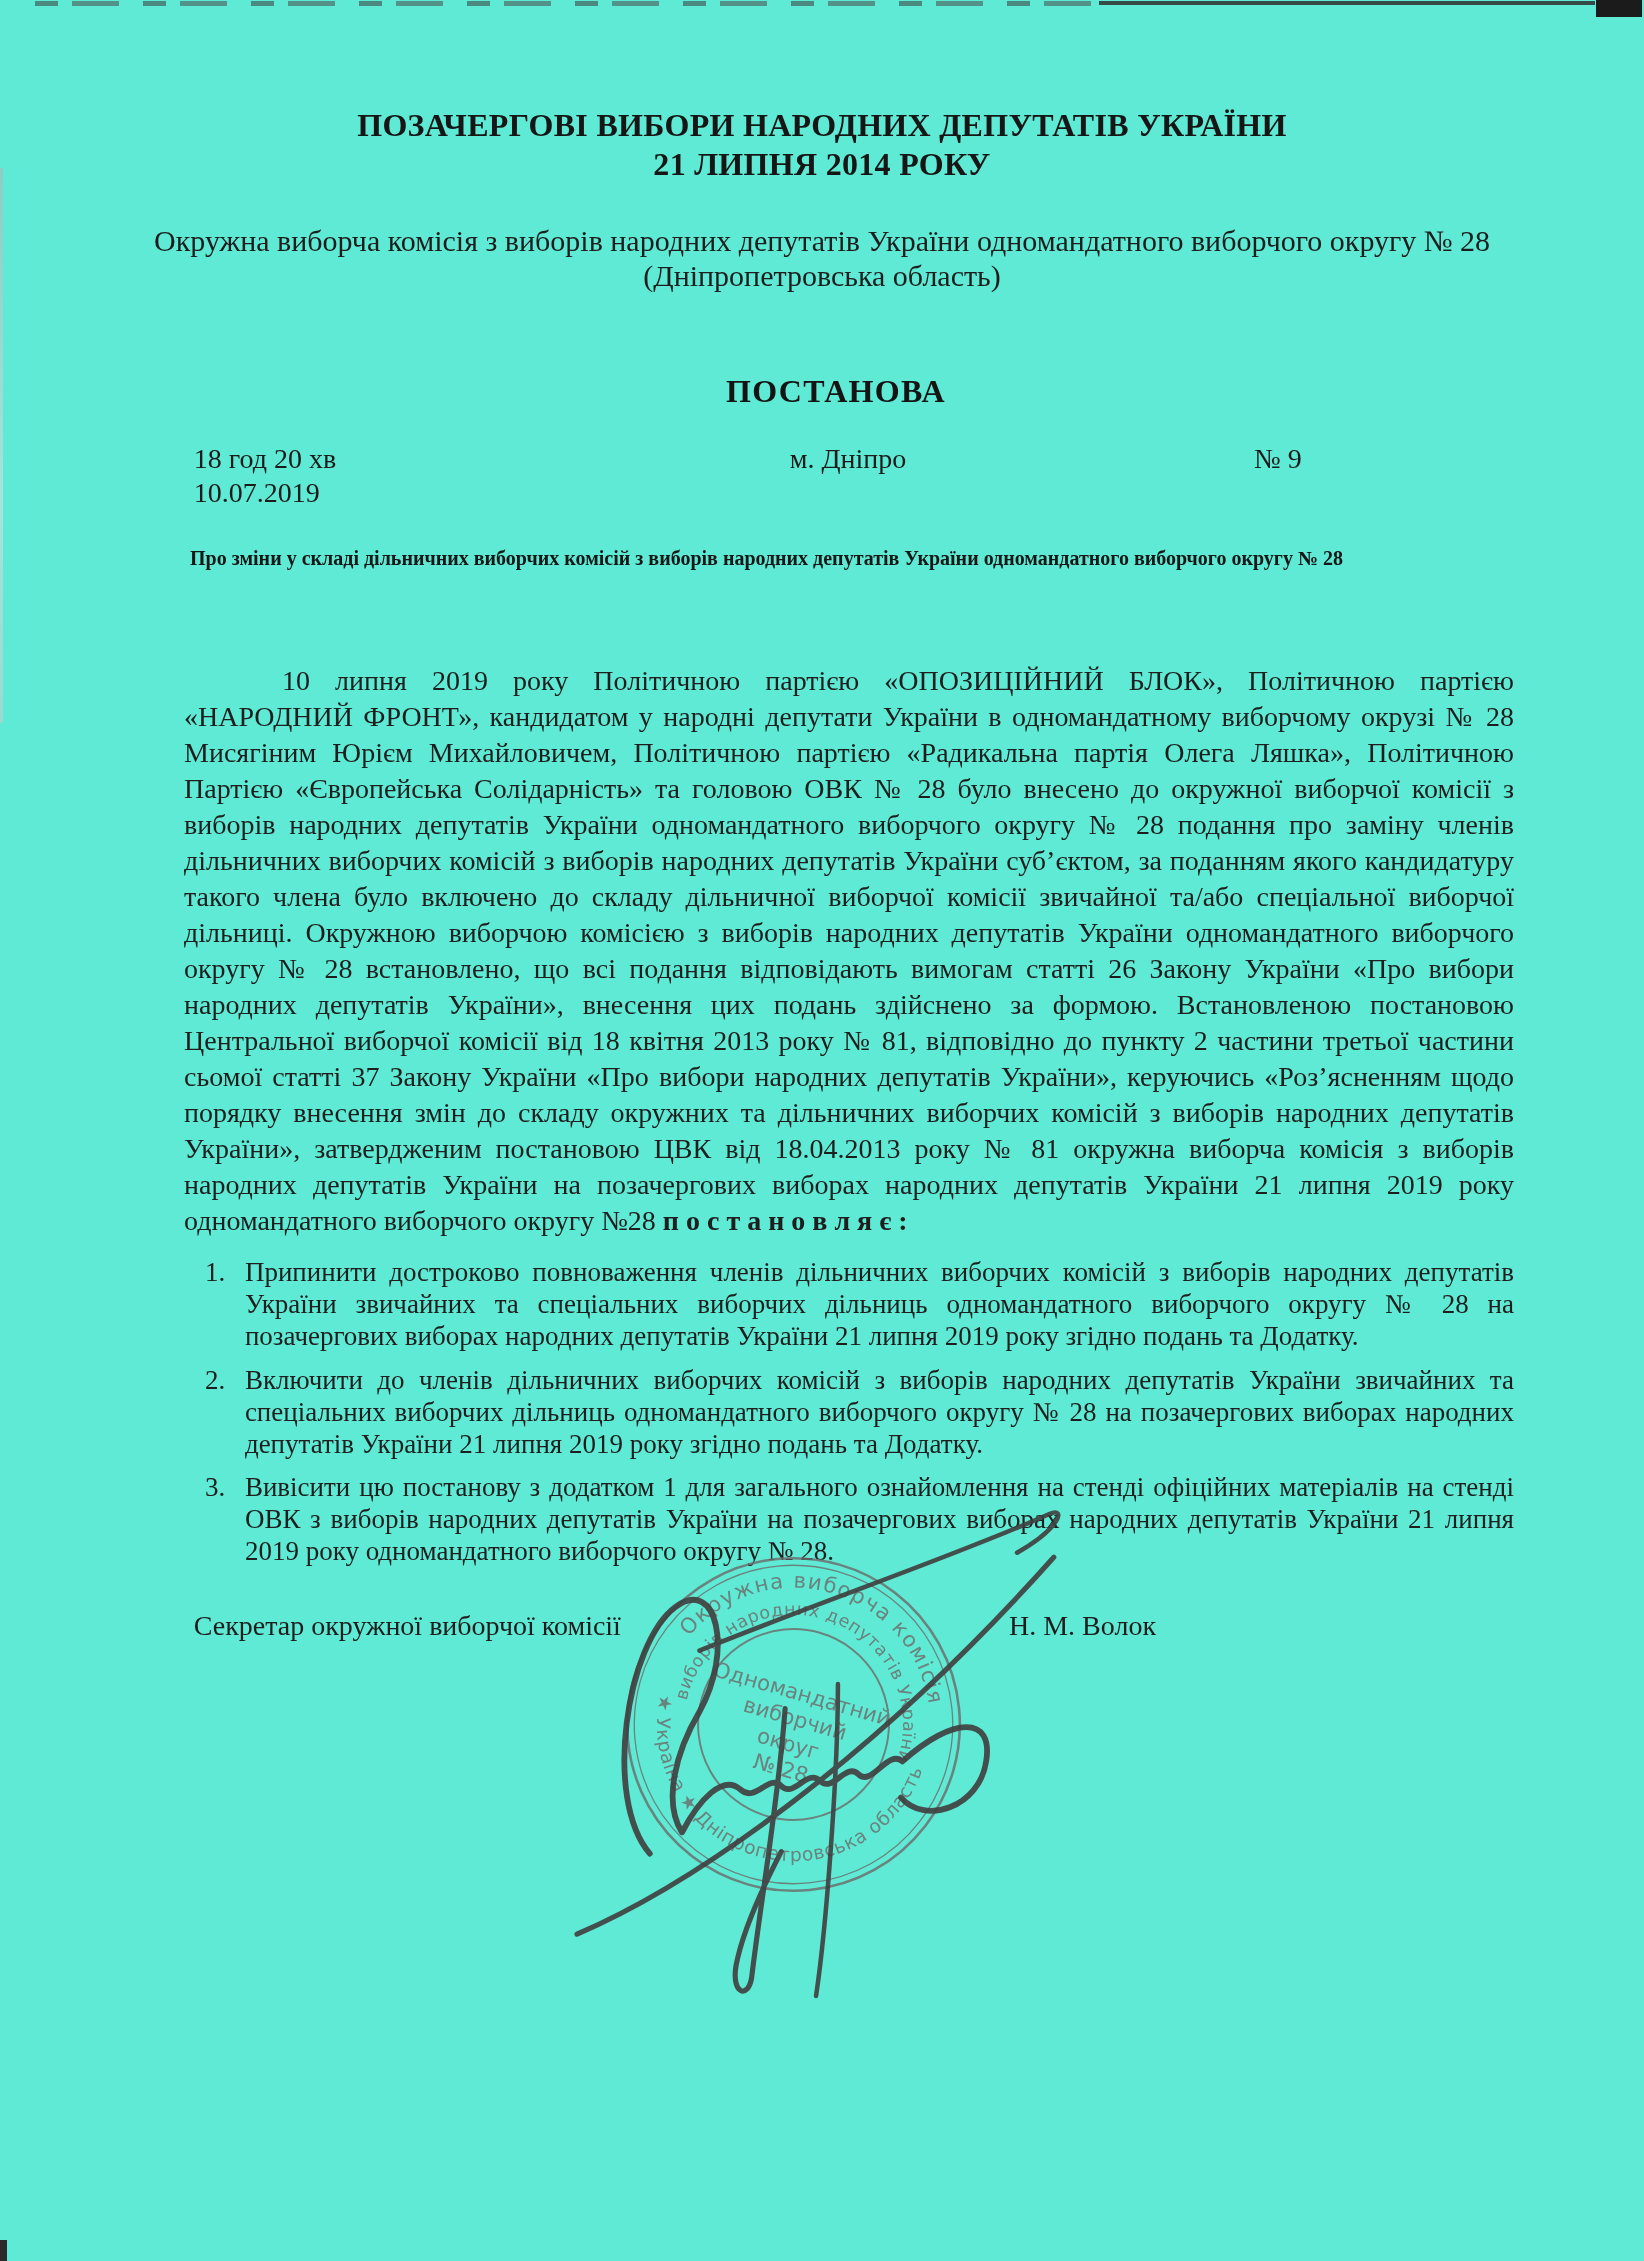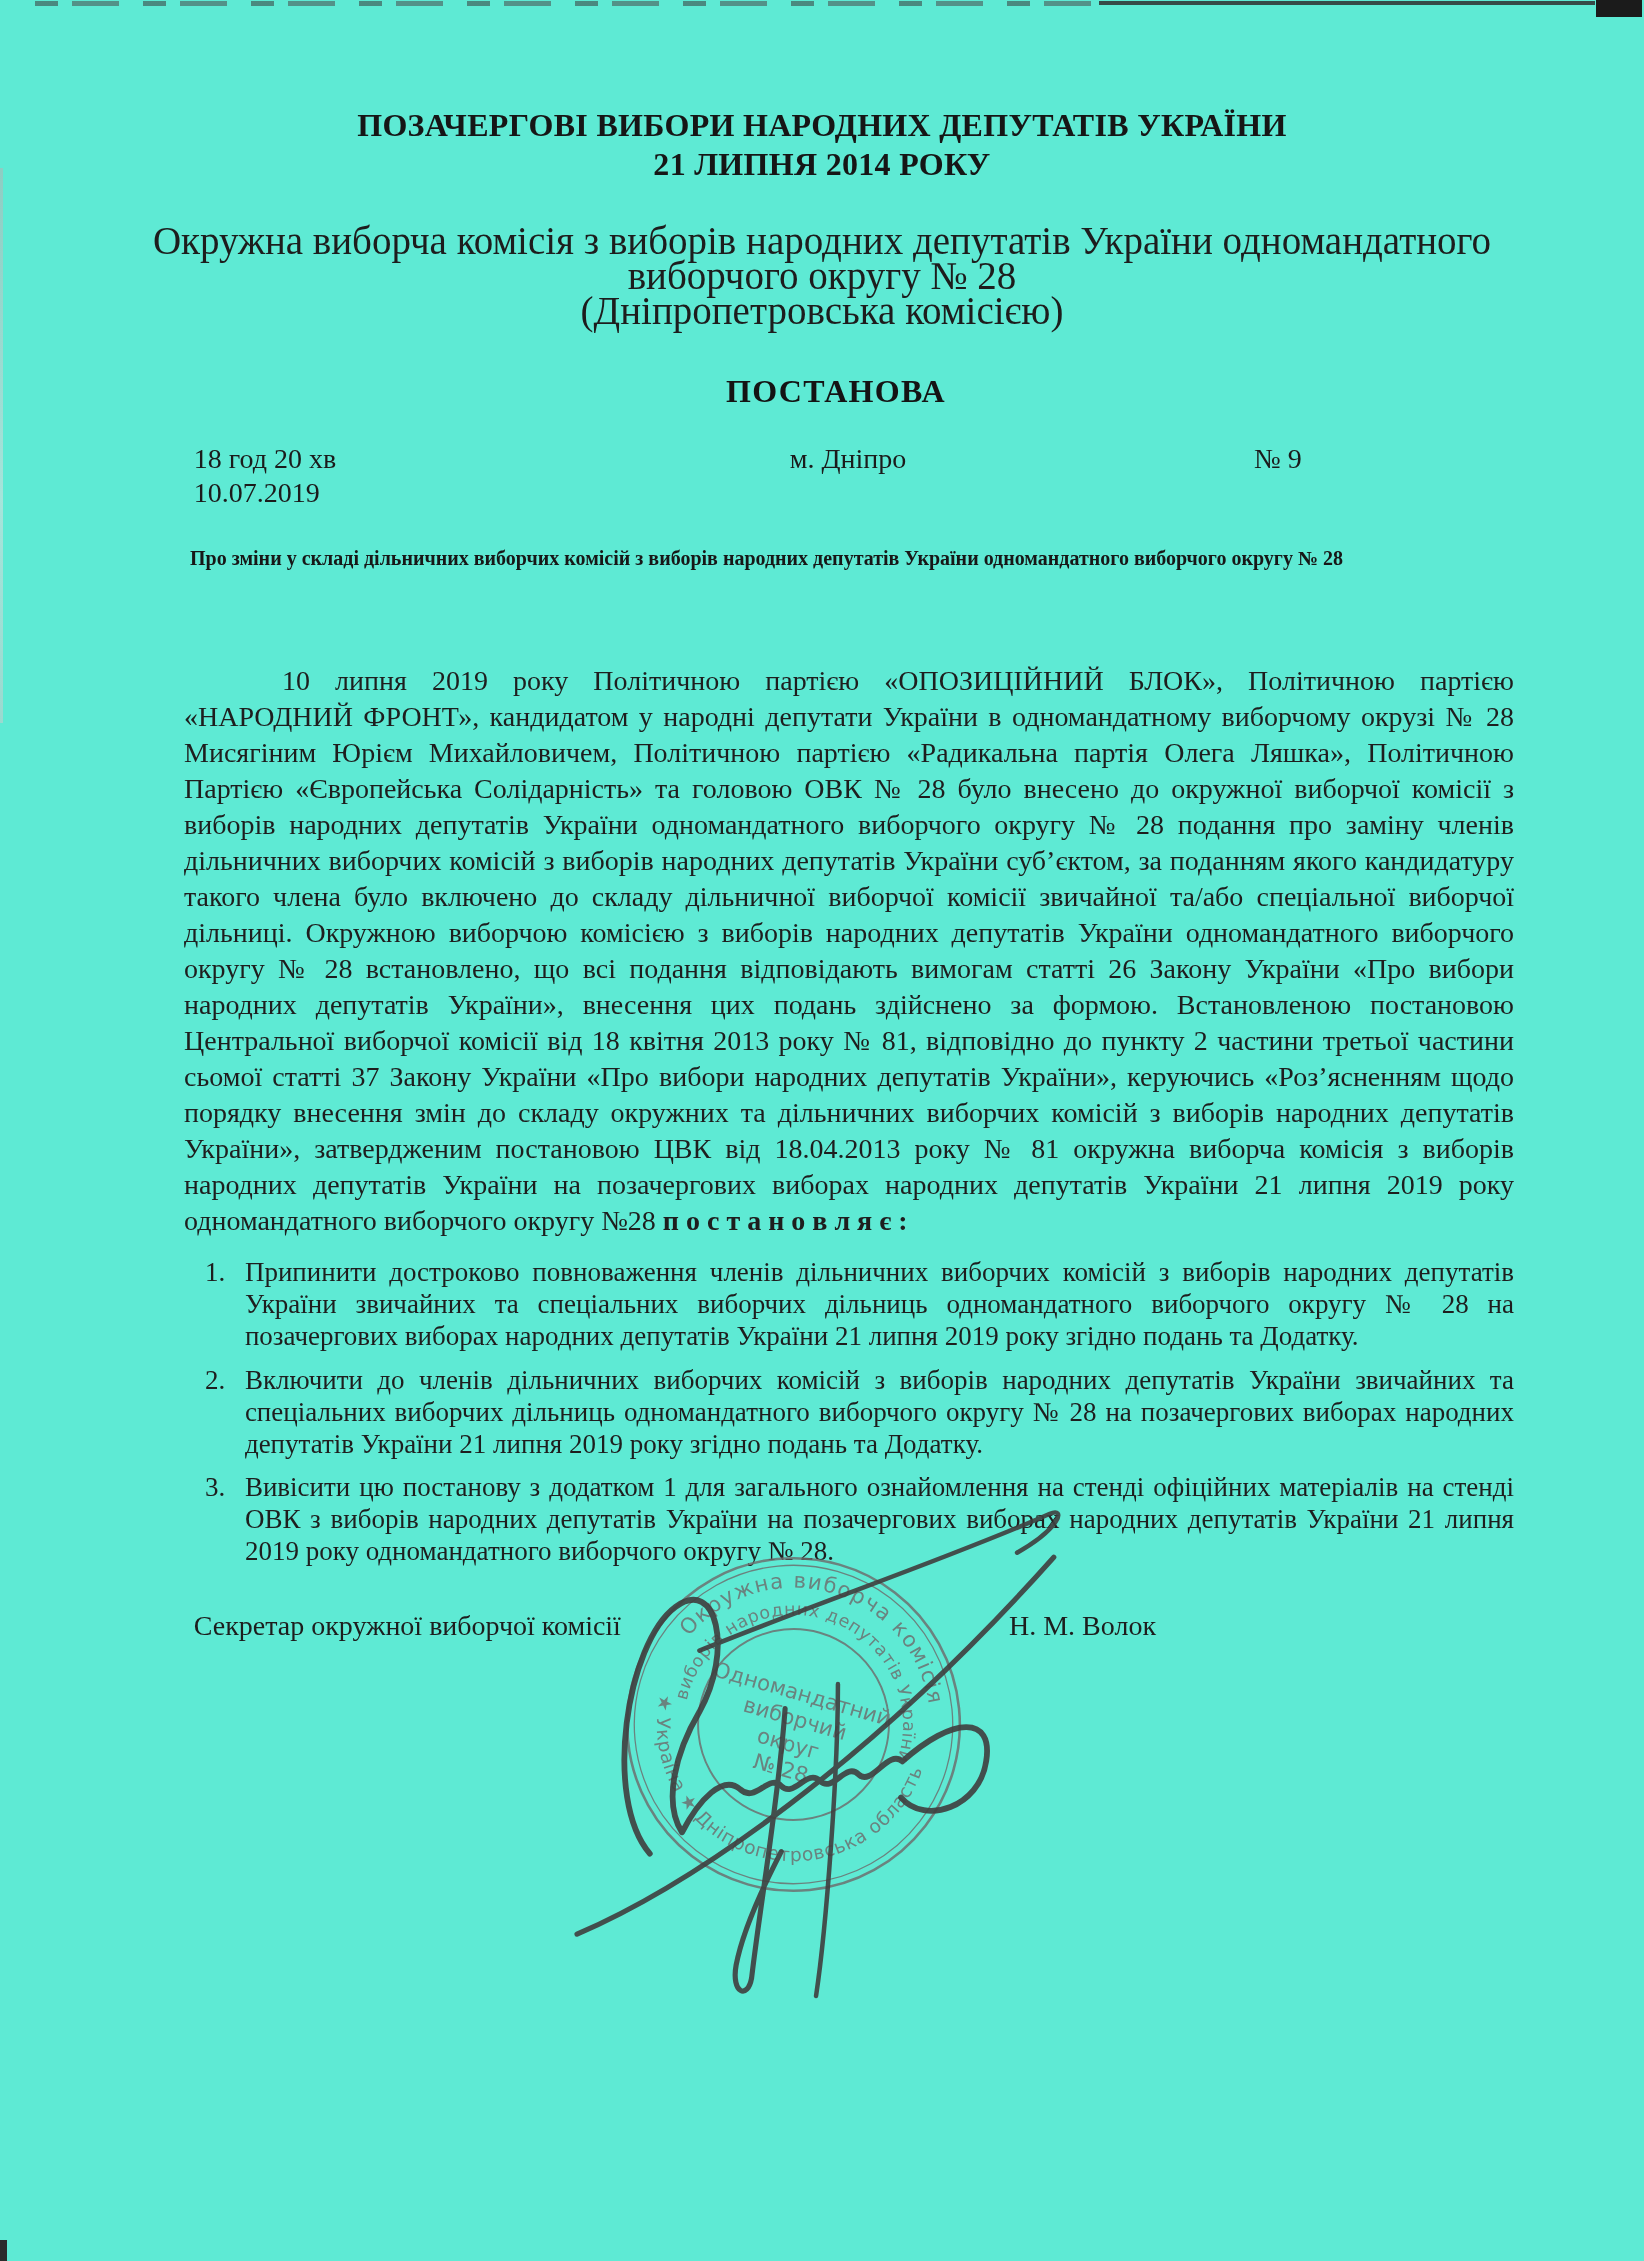--- a/index.html
+++ b/index.html
@@ -17,21 +17,21 @@
   .scan-band-right{position:absolute;top:1.3px;left:1099px;width:496px;height:3.9px;background:#2f2f2f;opacity:.85;}
   .scan-corner-block{position:absolute;top:0;left:1596px;width:46px;height:17.4px;background:#1b1b1b;}
   .scan-left-strip{position:absolute;top:168px;left:0;width:3.2px;height:555px;opacity:.55;
     background:linear-gradient(#b5b5b5,#e0e0e0 60%,#cccccc);}
   .scan-bottom-mark{position:absolute;top:2240px;left:0;width:7px;height:21px;background:#2b2b2b;}
 
   
   .title{position:absolute;top:106px;left:0;width:100%;text-align:center;
     font-weight:bold;font-size:32px;line-height:39px;letter-spacing:0.3px;color:#161616;}
   .commission{position:absolute;top:223px;left:71px;width:1502px;text-align:center;
-    font-size:39px;line-height:35px;color:#1d1d1d;}
+    font-size:30px;line-height:35px;color:#1d1d1d;}
   .doctype{position:absolute;top:373px;left:14px;width:100%;text-align:center;
     font-weight:bold;font-size:32px;letter-spacing:1.3px;color:#141414;}
 
   .meta{position:absolute;top:442px;left:184px;width:1328px;font-size:28px;line-height:34px;}
   .meta .time-date{position:absolute;left:9.7px;top:0;}
   .meta .place{position:absolute;left:0;width:100%;text-align:center;top:0;}
   .meta .number{position:absolute;left:1070px;top:0;}
 
   .subject{position:absolute;top:540px;left:190px;width:1264px;text-align:left;
     font-weight:bold;font-size:20px;line-height:37px;color:#171717;}
@@ -68,21 +68,21 @@
   <div class="scan-left-strip"></div>
   <div class="scan-bottom-mark"></div>
 
   <div class="title">
     <div>ПОЗАЧЕРГОВІ ВИБОРИ НАРОДНИХ ДЕПУТАТІВ УКРАЇНИ</div>
     <div>21 ЛИПНЯ 2014 РОКУ</div>
   </div>
 
   <div class="commission">
     <div>Окружна виборча комісія з виборів народних депутатів України одномандатного виборчого округу № 28</div>
-    <div>(Дніпропетровська комісією)</div>
+    <div>(Дніпропетровська область)</div>
   </div>
 
   <div class="doctype">ПОСТАНОВА</div>
 
   <div class="meta">
     <div class="time-date">
       <div>18 год 20 хв</div>
       <div>10.07.2019</div>
     </div>
     <div class="place">м. Дніпро</div>

